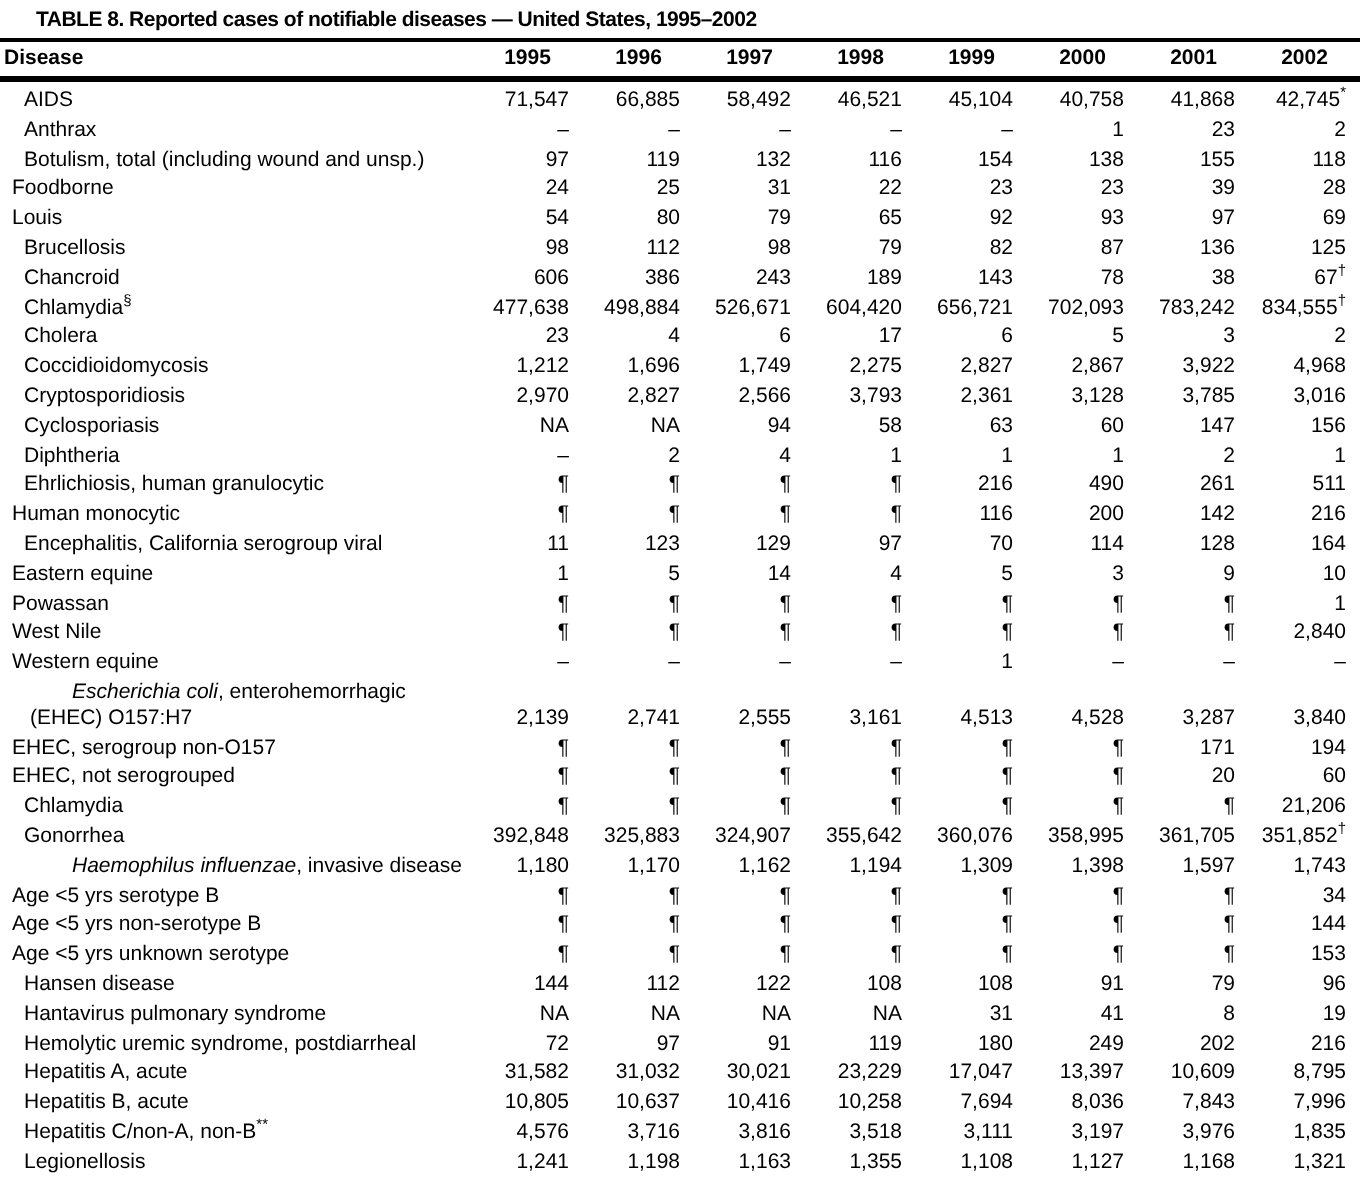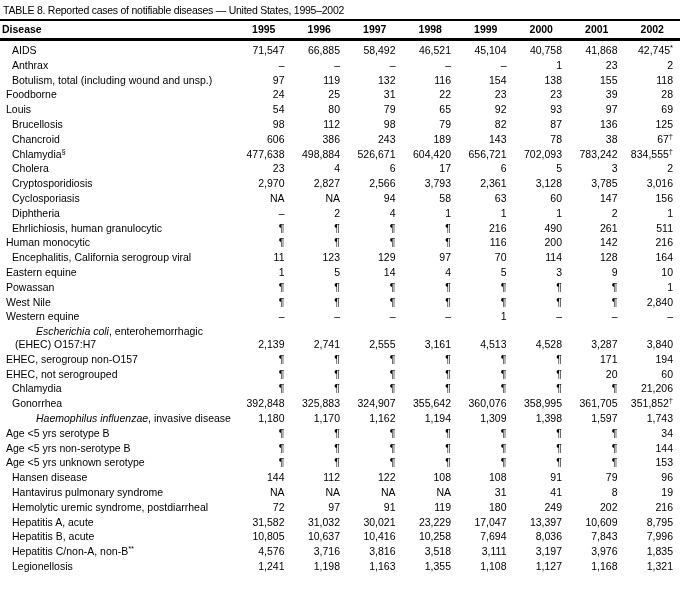--- a/index.html
+++ b/index.html
@@ -14,23 +14,23 @@
     font-family: "Liberation Sans", sans-serif;
     color: #000000;
     -webkit-font-smoothing: antialiased;
   }
   .page {
     width: 680px;
     height: 594px;
   }
   .table-title {
     font-size: 10.5px;
-    font-weight: normal;
+    font-weight: bold;
     letter-spacing: -0.25px;
-    padding: 4px 0 3px 3px;
+    padding: 4px 0 3px 18px;
     white-space: nowrap;
   }
   table {
     width: 680px;
     table-layout: fixed;
     border-collapse: collapse;
     font-size: 10.5px;
   }
   col.disease-col { width: 236px; }
   col.year-col { width: 55.5px; }
@@ -211,20 +211,33 @@
           <td class="num">4</td>
           <td class="num">6</td>
           <td class="num">17</td>
           <td class="num">6</td>
           <td class="num">5</td>
           <td class="num">3</td>
           <td class="num">2</td>
         </tr>
         <tr>
           <td class="label">
+            <div><span>Coccidioidomycosis</span></div>
+          </td>
+          <td class="num">1,212</td>
+          <td class="num">1,696</td>
+          <td class="num">1,749</td>
+          <td class="num">2,275</td>
+          <td class="num">2,827</td>
+          <td class="num">2,867</td>
+          <td class="num">3,922</td>
+          <td class="num">4,968</td>
+        </tr>
+        <tr>
+          <td class="label">
             <div><span>Cryptosporidiosis</span></div>
           </td>
           <td class="num">2,970</td>
           <td class="num">2,827</td>
           <td class="num">2,566</td>
           <td class="num">3,793</td>
           <td class="num">2,361</td>
           <td class="num">3,128</td>
           <td class="num">3,785</td>
           <td class="num">3,016</td>

